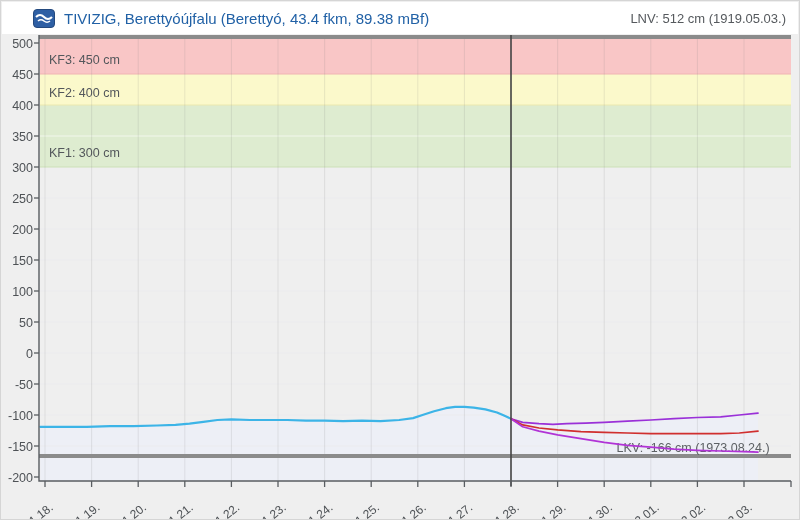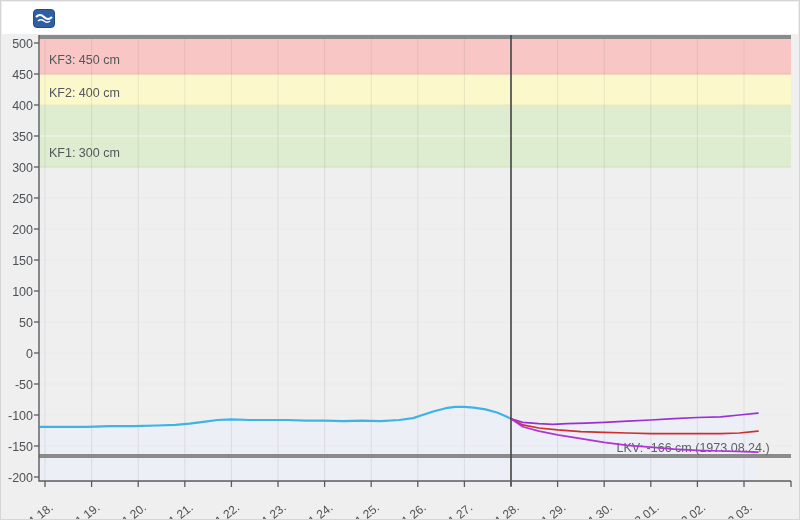--- a/index.html
+++ b/index.html
@@ -27,20 +27,22 @@
 
 <div class="widget">
   <div class="header">
     <span class="logo">
       <svg width="22" height="19" viewBox="0 0 22 19">
         <rect x="0.5" y="0.5" width="21" height="18" rx="3.5" fill="#2e5fa4" stroke="#24497e" stroke-width="1"></rect>
         <path d="M3 8 C5.5 5.5 8.5 5.5 11 8 C13.5 10.5 16.5 10.5 19 8" fill="none" stroke="#ffffff" stroke-width="2.1"></path>
         <path d="M5 12 C7 10.3 9 10.3 11 12 C13 13.7 15 13.7 17 12" fill="none" stroke="#ffffff" stroke-width="1.6"></path>
       </svg>
     </span>
+    <a href="#" class="title">TIVIZIG, Berettyóújfalu (Berettyó, 43.4 fkm, 89.38 mBf)</a>
+    <div class="lnv">LNV: 512 cm (1919.05.03.)</div>
   </div>
   <svg id="chart-svg" width="798" height="486" viewBox="0 0 798 486">
       <rect x="39" y="2" width="751" height="38" fill="#f9c6c6"></rect>
       <rect x="39" y="40" width="751" height="31" fill="#fbf9cb"></rect>
       <rect x="39" y="71" width="751" height="62" fill="#deecd0"></rect>
       <polygon points="39.3,392.8 62.6,392.8 85.9,392.8 109.2,392.2 132.5,392.2 155.8,391.5 174.5,390.9 188.5,389.7 202.4,387.8 216.4,386.0 230.4,385.3 249.0,386.0 267.7,386.0 286.3,386.0 305.0,386.6 323.6,386.6 342.2,387.2 360.9,386.6 379.5,387.2 398.2,386.0 412.1,384.1 421.5,381.0 433.1,377.3 444.8,374.2 454.1,372.9 463.4,372.9 472.7,373.6 484.4,375.4 496.0,378.5 503.0,381.6 510.0,384.7 521.7,388.4 538.0,389.7 551.9,390.3 565.9,389.7 584.6,389.1 603.2,388.4 626.5,387.2 649.8,386.0 673.1,384.7 696.4,383.5 719.7,382.9 738.3,381.0 757.0,379.1 757.0,447 39.3,447" fill="#edeff6"></polygon>
       <line x1="39" y1="40" x2="790" y2="40" stroke="#f0b4b4" stroke-width="1"></line>
       <line x1="39" y1="71" x2="790" y2="71" stroke="#ebe8ae" stroke-width="1"></line>
       <line x1="39" y1="102" x2="790" y2="102" stroke="rgba(255,255,255,0.6)" stroke-width="1"></line>
       <line x1="39" y1="133" x2="790" y2="133" stroke="#cde1b8" stroke-width="1"></line>

